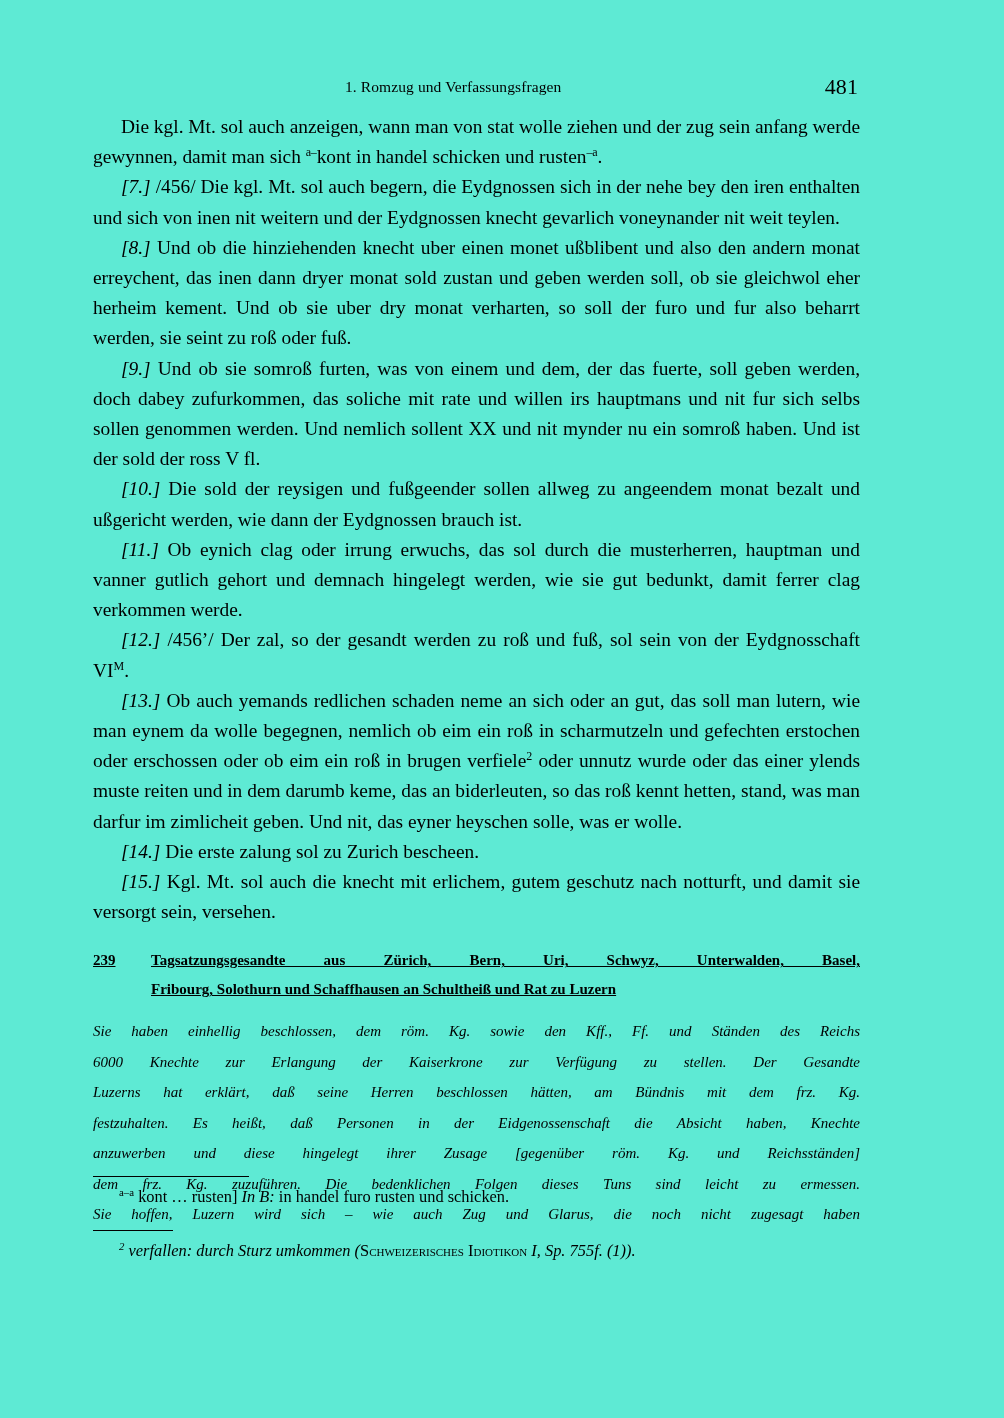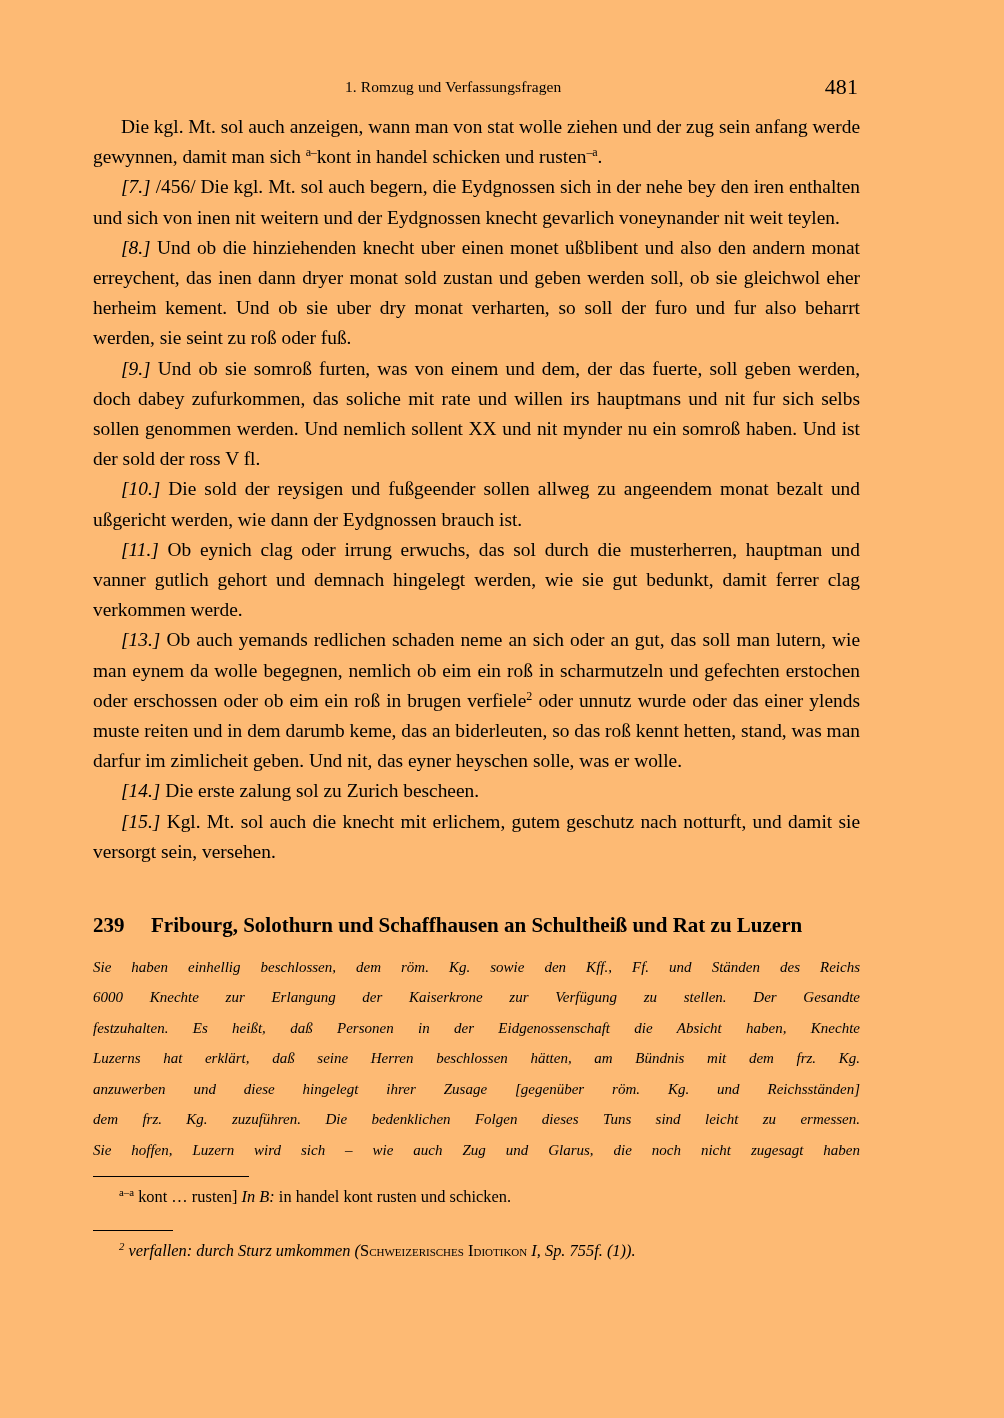--- a/index.html
+++ b/index.html
@@ -8,21 +8,21 @@
     background: #ffffff;
   }
   body {
     font-family: "Liberation Serif", "DejaVu Serif", serif;
     color: #000000;
   }
   .page {
     position: relative;
     width: 1004px;
     height: 1418px;
-    background: #fdba74;
+    background: #5eead4;
     overflow: hidden;
     box-sizing: border-box;
   }
   .content {
     position: absolute;
     left: 93px;
     top: 0;
     width: 767px;
   }
 
@@ -68,24 +68,25 @@
     vertical-align: super;
     line-height: 0;
   }
   sup.mark {
     letter-spacing: -0.2px;
   }
 
   
   .sec-head {
     display: flex;
-    margin-top: 44px;
+    margin-top: 19px;
     font-weight: bold;
-    font-size: 21px;
+    font-size: 15px;
     line-height: 29px;
+    text-decoration: underline;
   }
   .sec-head .sec-no {
     flex: 0 0 auto;
     width: 58px;
   }
   .sec-head .sec-title {
     flex: 1 1 auto;
     text-align: justify;
   }
   .sec-head .sec-title > span {
@@ -168,53 +169,55 @@
       <p class="para"><span class="num">[7.]</span> <span class="folio">/456/</span> <span>Die kgl. Mt. sol auch begern, die Eydgnossen sich in der nehe bey den iren enthalten und sich von inen nit weitern und der Eydgnossen knecht gevarlich voneynander nit weit teylen.</span></p>
 
       <p class="para"><span class="num">[8.]</span> <span>Und ob die hinziehenden knecht uber einen monet ußblibent und also den andern monat erreychent, das inen dann dryer monat sold zustan und geben werden soll, ob sie gleichwol eher herheim kement. Und ob sie uber dry monat verharten, so soll der furo und fur also beharrt werden, sie seint zu roß oder fuß.</span></p>
 
       <p class="para"><span class="num">[9.]</span> <span>Und ob sie somroß furten, was von einem und dem, der das fuerte, soll geben werden, doch dabey zufurkommen, das soliche mit rate und willen irs hauptmans und nit fur sich selbs sollen genommen werden. Und nemlich sollent XX und nit mynder nu ein somroß haben. Und ist der sold der ross V fl.</span></p>
 
       <p class="para"><span class="num">[10.]</span> <span>Die sold der reysigen und fußgeender sollen allweg zu angeendem monat bezalt und ußgericht werden, wie dann der Eydgnossen brauch ist.</span></p>
 
       <p class="para"><span class="num">[11.]</span> <span>Ob eynich clag oder irrung erwuchs, das sol durch die musterherren, hauptman und vanner gutlich gehort und demnach hingelegt werden, wie sie gut bedunkt, damit ferrer clag verkommen werde.</span></p>
 
+      <p class="para"><span class="num">[12.]</span> <span class="folio">/456’/</span> <span>Der zal, so der gesandt werden zu roß und fuß, sol sein von der Eydgnosschaft VI</span><sup>M</sup><span>.</span></p>
 
       <p class="para"><span class="num">[13.]</span> <span>Ob auch yemands redlichen schaden neme an sich oder an gut, das soll man lutern, wie man eynem da wolle begegnen, nemlich ob eim ein roß in scharmutzeln und gefechten erstochen oder erschossen oder ob eim ein roß in brugen verfiele</span><sup>2</sup><span> oder unnutz wurde oder das einer ylends muste reiten und in dem darumb keme, das an biderleuten, so das roß kennt hetten, stand, was man darfur im zimlicheit geben. Und nit, das eyner heyschen solle, was er wolle.</span></p>
 
       <p class="para"><span class="num">[14.]</span> <span>Die erste zalung sol zu Zurich bescheen.</span></p>
 
       <p class="para"><span class="num">[15.]</span> <span>Kgl. Mt. sol auch die knecht mit erlichem, gutem geschutz nach notturft, und damit sie versorgt sein, versehen.</span></p>
 
     </div>
 
     <div class="sec-head">
       <div class="sec-no">239</div>
       <div class="sec-title">
+        <span class="l1">Tagsatzungsgesandte aus Zürich, Bern, Uri, Schwyz, Unterwalden, Basel,</span>
         <span class="l2">Fribourg, Solothurn und Schaffhausen an Schultheiß und Rat zu Luzern</span>
       </div>
     </div>
 
     <div class="regest">
       <span class="ln">Sie haben einhellig beschlossen, dem röm. Kg. sowie den Kff., Ff. und Ständen des Reichs</span>
       <span class="ln">6000 Knechte zur Erlangung der Kaiserkrone zur Verfügung zu stellen. Der Gesandte</span>
+      <span class="ln">Luzerns hat erklärt, daß seine Herren beschlossen hätten, am Bündnis mit dem frz. Kg.</span>
       <span class="ln">festzuhalten. Es heißt, daß Personen in der Eidgenossenschaft die Absicht haben, Knechte</span>
-      <span class="ln">Luzerns hat erklärt, daß seine Herren beschlossen hätten, am Bündnis mit dem frz. Kg.</span>
       <span class="ln">anzuwerben und diese hingelegt ihrer Zusage [gegenüber röm. Kg. und Reichsständen]</span>
       <span class="ln">dem frz. Kg. zuzuführen. Die bedenklichen Folgen dieses Tuns sind leicht zu ermessen.</span>
       <span class="ln last">Sie hoffen, Luzern wird sich – wie auch Zug und Glarus, die noch nicht zugesagt haben</span>
     </div>
 
   </div>
 
   <div class="footnotes">
 
     <div class="fn-block1">
       <div class="fn-rule r1"></div>
-      <p class="fn"><sup>a–a</sup> <span>kont … rusten]</span> <i>In B:</i> <span>in handel kont rusten und schicken.</span></p>
+      <p class="fn"><sup>a–a</sup> <span>kont … rusten]</span> <i>In B:</i> <span>in handel furo rusten und schicken.</span></p>
     </div>
 
     <div class="fn-block2">
       <div class="fn-rule r2"></div>
       <p class="fn italic"><sup>2</sup> <span>verfallen: durch Sturz umkommen (</span><span class="smallcaps">Schweizerisches Idiotikon</span><span> I, Sp. 755f. (1)).</span></p>
     </div>
 
   </div>
 
 </div>

